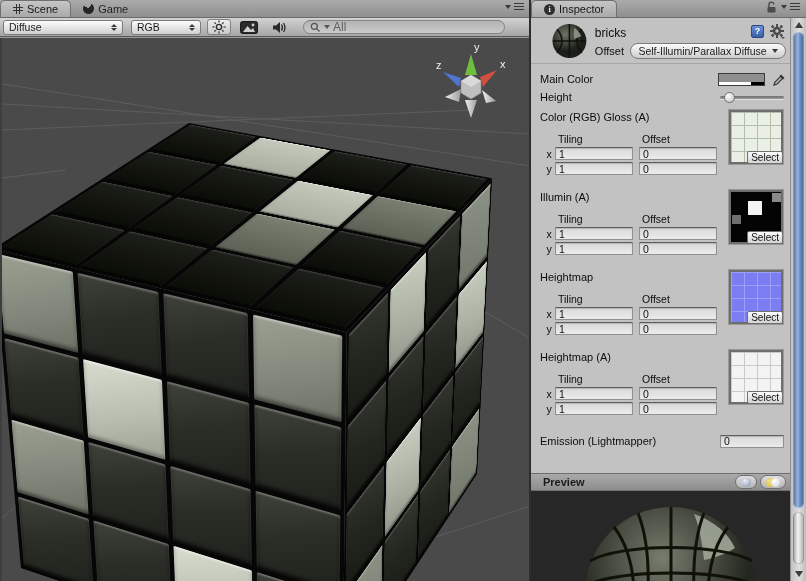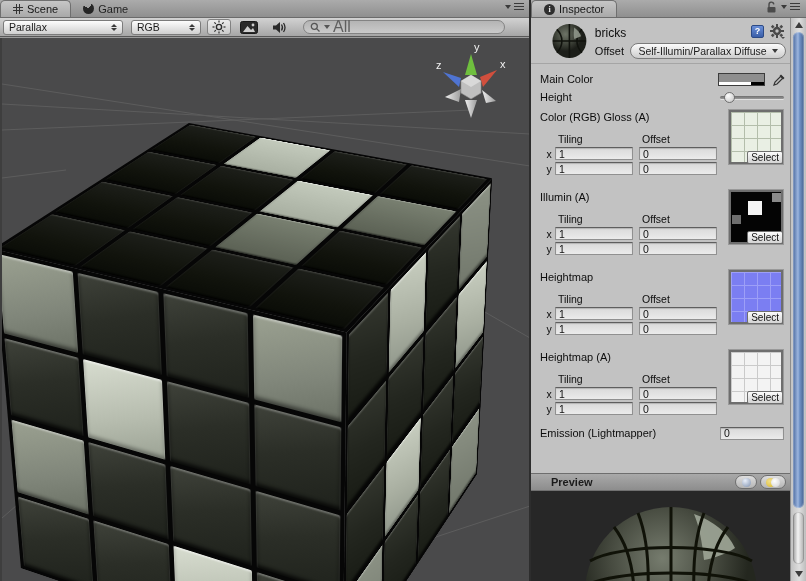--- a/index.html
+++ b/index.html
@@ -39,21 +39,21 @@
             background:linear-gradient(#fdfdfd,#cfcfcf);border:1px solid #7b7b7b;border-radius:3px;
             font-size:10.5px;color:#1c1c1c;cursor:pointer;}
   .dd-mode{width:120px;} .dd-rgb{width:70px;margin-left:4px;}
   .updown{display:flex;flex-direction:column;gap:1px;align-items:center;}
   .updown i{width:0;height:0;border-left:3px solid transparent;border-right:3px solid transparent;}
   .updown .up{border-bottom:3px solid #3a3a3a;} .updown .dn{border-top:3px solid #3a3a3a;}
   .tool-btn{width:24px;height:16px;display:flex;align-items:center;justify-content:center;cursor:pointer;margin-left:2px;}
   .tool-btn.active{background:linear-gradient(#ececec,#cacaca);border:1px solid #828282;border-radius:3px;}
   .search{flex:1;height:14px;margin:0 22px 0 8px;border-radius:8px;display:flex;align-items:center;gap:3px;
           background:linear-gradient(#b4b4b4,#cacaca);border:1px solid #838383;padding:0 6px;
-          font-size:16px;color:#5f5f5f;}
+          font-size:12px;color:#5f5f5f;}
 
   .viewport{position:absolute;top:38px;left:0;right:0;bottom:0;background:#4a4a4b;overflow:hidden;
             border-left:2px solid #3e3e3e;}
   .gridlines{position:absolute;inset:0;}
 
   
   .cube-wrap{position:absolute;left:16px;top:88px;width:480px;height:480px;perspective:1500px;
              perspective-origin:60% 4%;}
   .cube{position:absolute;left:50%;top:50%;width:352px;height:352px;margin:-170px 0 0 -176px;
         transform-style:preserve-3d;transform:rotateX(-22deg) rotateY(-26deg);}
@@ -138,26 +138,26 @@
       border-radius:2px;cursor:pointer;}
   .tgrid{margin:9px 0 0 12px;}
   .tg-head{display:flex;height:13px;font-size:10.5px;}
   .tg-head .tg-axis{width:12px;}
   .tg-h{width:84px;padding-left:3px;}
   .tg-row{display:flex;align-items:center;height:15px;}
   .tg-axis{width:12px;text-align:center;font-size:10.5px;}
   .tfield{width:78px;height:13px;margin-right:6px;border:1px solid #909090;border-top-color:#5e5e5e;
       background:linear-gradient(#d9d9d9,#ebebeb);font:10.5px "Liberation Sans",sans-serif;color:#111;
       padding:0 3px;border-radius:1px;box-shadow:inset 0 1px 1px rgba(0,0,0,.18);}
-  .emission-row{margin-top:8px;}
+  .emission-row{margin-top:16px;}
   .efield{width:64px;margin-right:2px;}
 
   
   .preview-panel{position:absolute;left:0;top:473px;width:259px;bottom:0;}
-  .pv-header{height:18px;display:flex;align-items:center;justify-content:space-between;padding:0 4px 0 20px;
+  .pv-header{height:18px;display:flex;align-items:center;justify-content:space-between;padding:0 4px 0 12px;
       background:linear-gradient(#a9a9a9,#8d8d8d);border-top:1px solid #6e6e6e;border-bottom:1px solid #707070;
       font-weight:bold;font-size:11px;color:#1b1b1b;}
   .pv-btns{display:flex;gap:3px;}
   .pv-btn{height:14px;border:1px solid #6f6f6f;border-radius:7px;display:flex;align-items:center;
       justify-content:center;background:linear-gradient(#dedede,#b5b5b5);cursor:pointer;}
   .pv-btn.sphere{width:22px;}
   .pv-btn .ball{width:9px;height:9px;border-radius:50%;background:radial-gradient(circle at 35% 30%,#e9eff9,#7e90ae);}
   .pv-btn.light{width:26px;}
   .pv-btn .sun1{width:9px;height:9px;border-radius:50%;background:radial-gradient(circle at 40% 35%,#f2df8a,#d9b92f);}
   .pv-btn .sun2{width:9px;height:9px;border-radius:50%;margin-left:-4px;background:radial-gradient(circle at 40% 35%,#ffffff,#cfcfcf);}
@@ -194,21 +194,21 @@
       </div>
       <div class="tabspacer"></div>
       <div class="panel-menu">
         <span class="caret-down"></span>
         <span class="menu-lines"></span>
       </div>
     </div>
 
     <div class="toolbar">
       <div class="dropdown dd-mode">
-        <span>Parallax</span>
+        <span>Diffuse</span>
         <span class="updown">
             <i class="up"></i>
             <i class="dn"></i>
           </span>
       </div>
       <div class="dropdown dd-rgb">
         <span>RGB</span>
         <span class="updown">
             <i class="up"></i>
             <i class="dn"></i>

